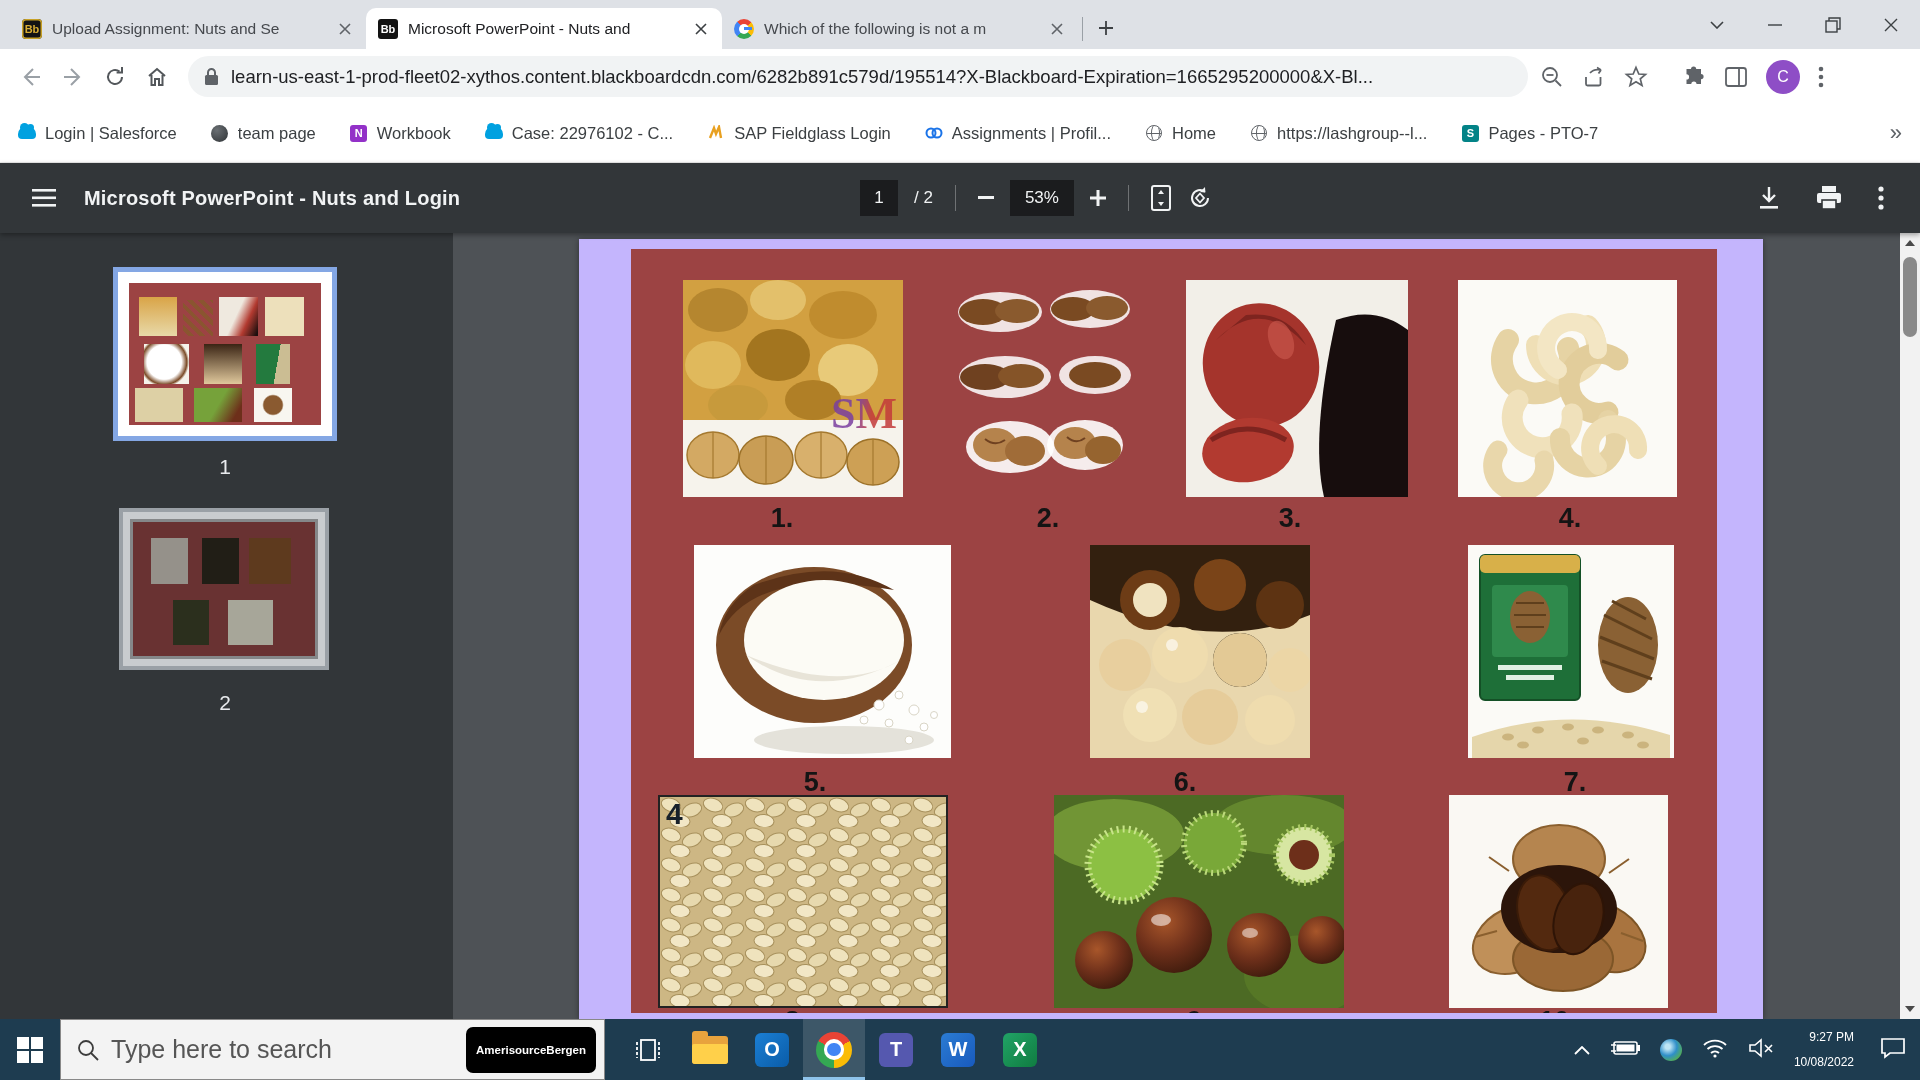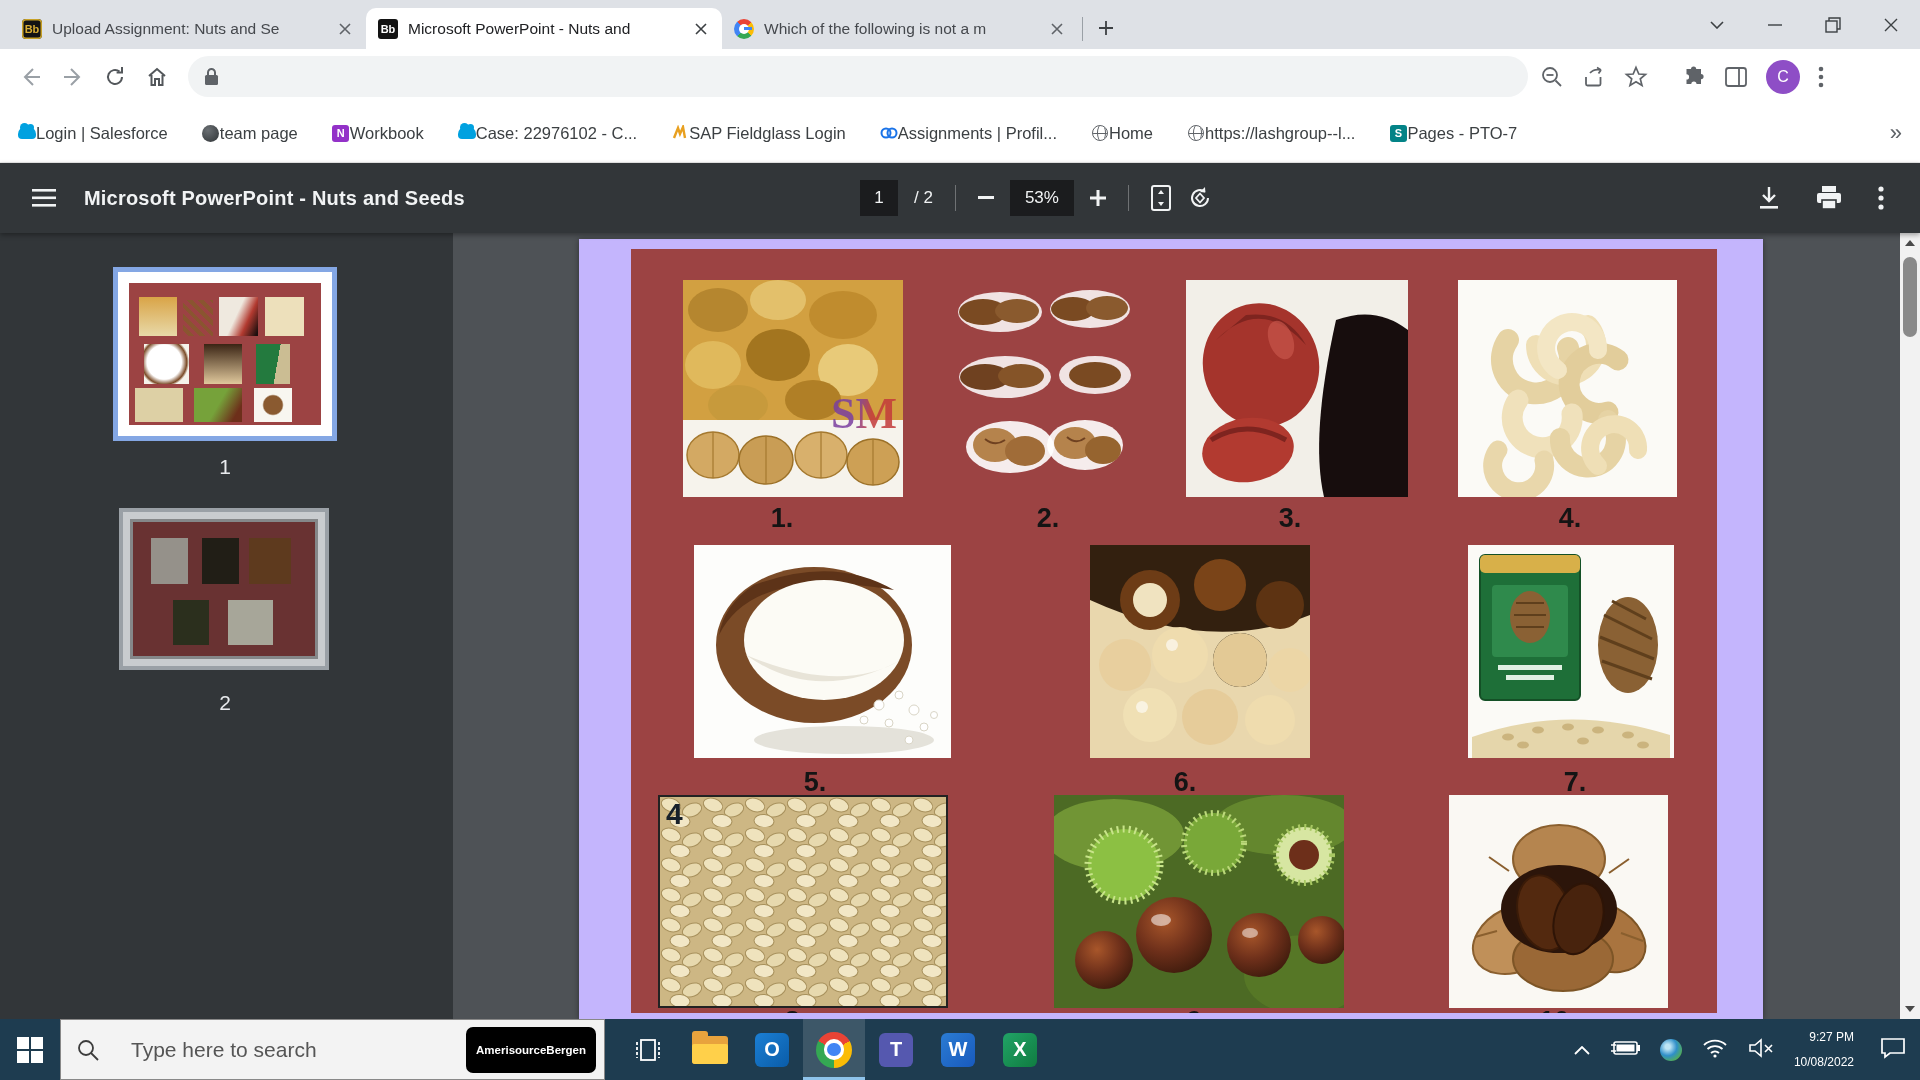--- a/index.html
+++ b/index.html
@@ -28,21 +28,21 @@
   
   .urlbar { position:absolute; left:0; top:49px; width:1920px; height:55px; background:#fff; display:flex; align-items:center; padding:0 10px; }
   .nav-btn { width:42px; height:42px; border-radius:50%; display:flex; align-items:center; justify-content:center; flex:0 0 auto; }
   .omnibox { height:41px; background:#f1f3f4; border-radius:21px; flex:0 0 1340px; display:flex; align-items:center; padding:0 16px; margin-left:10px; overflow:hidden; }
   .omnibox .url-text { font-size:18.5px; color:#202124; white-space:nowrap; overflow:hidden; margin-left:12px; }
   .urlbar-right { display:flex; align-items:center; margin-left:12px; gap:18px; }
   .avatar { width:34px; height:34px; border-radius:50%; background:#8e4ec6; color:#fff; font-size:16px; display:flex; align-items:center; justify-content:center; }
 
   
   .bookmarks { position:absolute; left:0; top:104px; width:1920px; height:59px; background:#fff; display:flex; align-items:center; padding:0 18px; gap:34px; border-bottom:1px solid #ececec; }
-  .bm-item { display:flex; align-items:center; color:#3c4043; font-size:16.5px; white-space:nowrap; }
+  .bm-item { display:flex; align-items:center; gap:9px; color:#3c4043; font-size:16.5px; white-space:nowrap; }
   .bm-ic { width:18px; height:18px; flex:0 0 18px; display:flex; align-items:center; justify-content:center; }
   .cloud-ic { width:18px; height:12px; background:#00a1e0; border-radius:7px 7px 4px 4px; position:relative; }
   .cloud-ic::before { content:""; position:absolute; left:2px; top:-4px; width:9px; height:9px; border-radius:50%; background:#00a1e0; }
   .cloud-ic::after { content:""; position:absolute; right:2px; top:-3px; width:7px; height:7px; border-radius:50%; background:#00a1e0; }
   .globe-ic { width:16px; height:16px; border-radius:50%; border:1.5px solid #5f6368; position:relative; overflow:hidden; }
   .globe-ic::before { content:""; position:absolute; left:50%; top:-2px; bottom:-2px; width:7px; margin-left:-3.5px; border-radius:50%; border:1.2px solid #5f6368; }
   .globe-ic::after { content:""; position:absolute; left:-2px; right:-2px; top:50%; height:0; border-top:1.2px solid #5f6368; }
   .sq-ic { width:17px; height:17px; border-radius:3px; color:#fff; font-size:11px; font-weight:bold; display:flex; align-items:center; justify-content:center; }
   .dark-globe { width:17px; height:17px; border-radius:50%; background:radial-gradient(circle at 35% 30%, #6a6f73, #2f3336); }
   .bm-overflow { margin-left:auto; color:#5f6368; font-size:22px; }
@@ -80,21 +80,21 @@
   .v-scrollbar { position:absolute; right:0; top:0; width:20px; height:786px; background:#f2f2f2; }
   .sb-arrow { position:absolute; left:0; width:20px; height:20px; display:flex; align-items:center; justify-content:center; color:#4a4a4a; font-size:10px; }
   .sb-thumb { position:absolute; left:3px; top:24px; width:14px; height:80px; background:#8a8a8a; border-radius:7px; }
 
   
   .taskbar { position:absolute; left:0; top:1019px; width:1920px; height:61px; background:#1e3c50; display:flex; align-items:stretch; z-index:10; }
   .tb-start { width:60px; display:flex; align-items:center; justify-content:center; }
   .win-logo { width:26px; height:26px; display:grid; grid-template-columns:12px 12px; grid-template-rows:12px 12px; gap:2px; }
   .win-logo span { background:#fff; }
   .tb-search { width:545px; background:#f3f3f3; border:1px solid #888; display:flex; align-items:center; padding:0 8px 0 16px; gap:12px; }
-  .tb-search input { border:none; outline:none; background:transparent; font-size:21px; color:#a21caf; flex:1; font-family:"Liberation Sans",sans-serif;margin-left:20px; }
+  .tb-search input { border:none; outline:none; background:transparent; font-size:25px; color:#a21caf; flex:1; font-family:"Liberation Sans",sans-serif; }
   .tb-search input::placeholder { color:#555; }
   .search-badge { background:#000; color:#fff; font-size:11.5px; font-weight:bold; border-radius:7px; padding:0 10px; height:46px; display:flex; align-items:center; white-space:nowrap; }
   .tb-apps { display:flex; align-items:stretch; margin-left:12px; }
   .tb-app { width:62px; display:flex; align-items:center; justify-content:center; }
   .tb-app.active { background:rgba(255,255,255,.14); box-shadow:inset 0 -3px 0 #8fc3ea; }
   .app-tile { width:34px; height:34px; border-radius:6px; color:#fff; font-weight:bold; font-size:20px; display:flex; align-items:center; justify-content:center; }
   .tb-tray { margin-left:auto; display:flex; align-items:center; gap:20px; padding-right:14px; color:#fff; }
   .clock { text-align:right; font-size:12px; line-height:25px; color:#fff; }
   .folder-ic { position:relative; width:36px; height:28px; }
   .folder-ic .back { position:absolute; inset:0; background:#e8a33d; border-radius:3px; }
@@ -188,20 +188,21 @@
     <div class="nav-btn">
       <svg width="22" height="22">
           <path d="M3 10 L11 3 L19 10 M5.5 9 V19 H9 V13 H13 V19 H16.5 V9" fill="none" stroke="#53575b" stroke-width="2"></path>
         </svg>
     </div>
     <div class="omnibox">
       <svg width="15" height="19">
           <rect x="1" y="8" width="13" height="10" rx="1.5" fill="#5f6368"></rect>
           <path d="M4 8 V5.5 a3.5 3.5 0 0 1 7 0 V8" fill="none" stroke="#5f6368" stroke-width="2"></path>
         </svg>
+      <div class="url-text">learn-us-east-1-prod-fleet02-xythos.content.blackboardcdn.com/6282b891c579d/195514?X-Blackboard-Expiration=1665295200000&amp;X-Bl...</div>
     </div>
     <div class="urlbar-right">
       <div class="icon-btn">
         <svg width="24" height="24">
             <circle cx="10" cy="10" r="7" fill="none" stroke="#5f6368" stroke-width="1.8"></circle>
             <path d="M15.5 15.5 L21 21" stroke="#5f6368" stroke-width="1.8"></path>
             <path d="M6.5 10 H13.5" stroke="#5f6368" stroke-width="1.8"></path>
           </svg>
       </div>
       <div class="icon-btn">
@@ -302,21 +303,21 @@
 
   <div class="pdfbar">
     <div class="pdfbar-left">
       <div class="icon-btn">
         <svg width="24" height="18">
             <rect y="0" width="24" height="2.6" fill="#f1f3f4"></rect>
             <rect y="7.5" width="24" height="2.6" fill="#f1f3f4"></rect>
             <rect y="15" width="24" height="2.6" fill="#f1f3f4"></rect>
           </svg>
       </div>
-      <div class="pdf-title">Microsoft PowerPoint - Nuts and Seeds</div>
+      <div class="pdf-title">Microsoft PowerPoint - Nuts and Login</div>
     </div>
     <div class="pdfbar-center">
       <div class="dark-box">1</div>
       <div style="font-size:17px;">/ 2</div>
       <div class="pdf-sep"></div>
       <div class="icon-btn">
         <svg width="16" height="4">
             <rect width="16" height="3" fill="#f1f3f4"></rect>
           </svg>
       </div>

